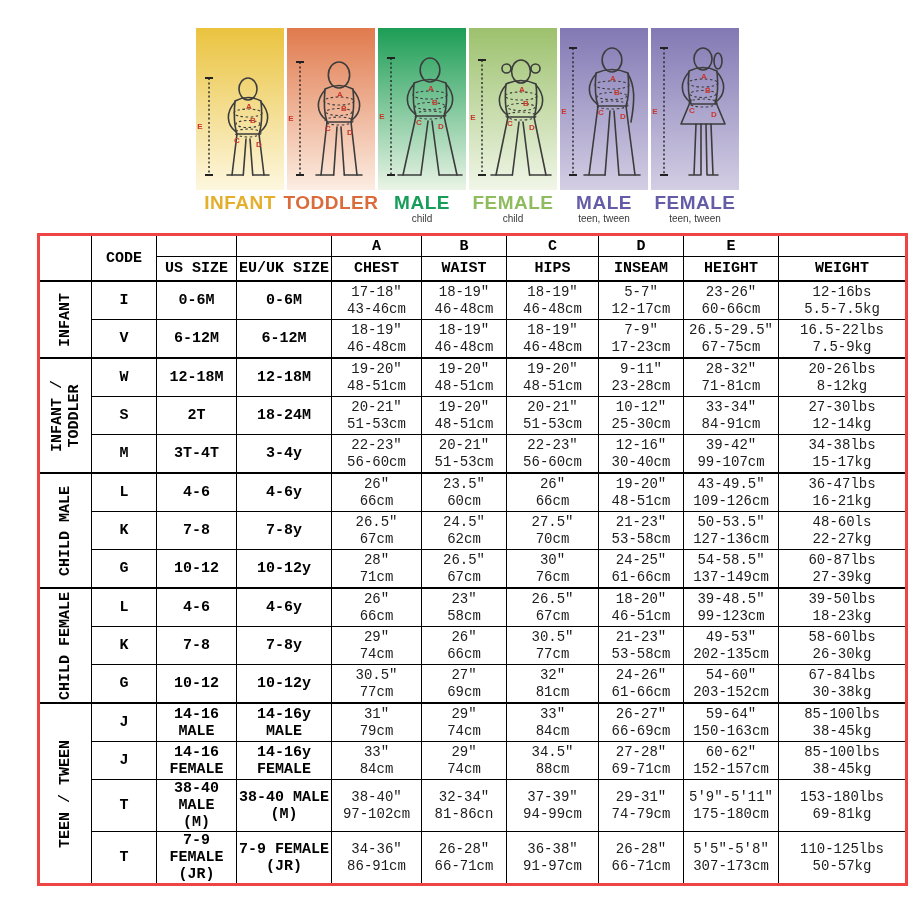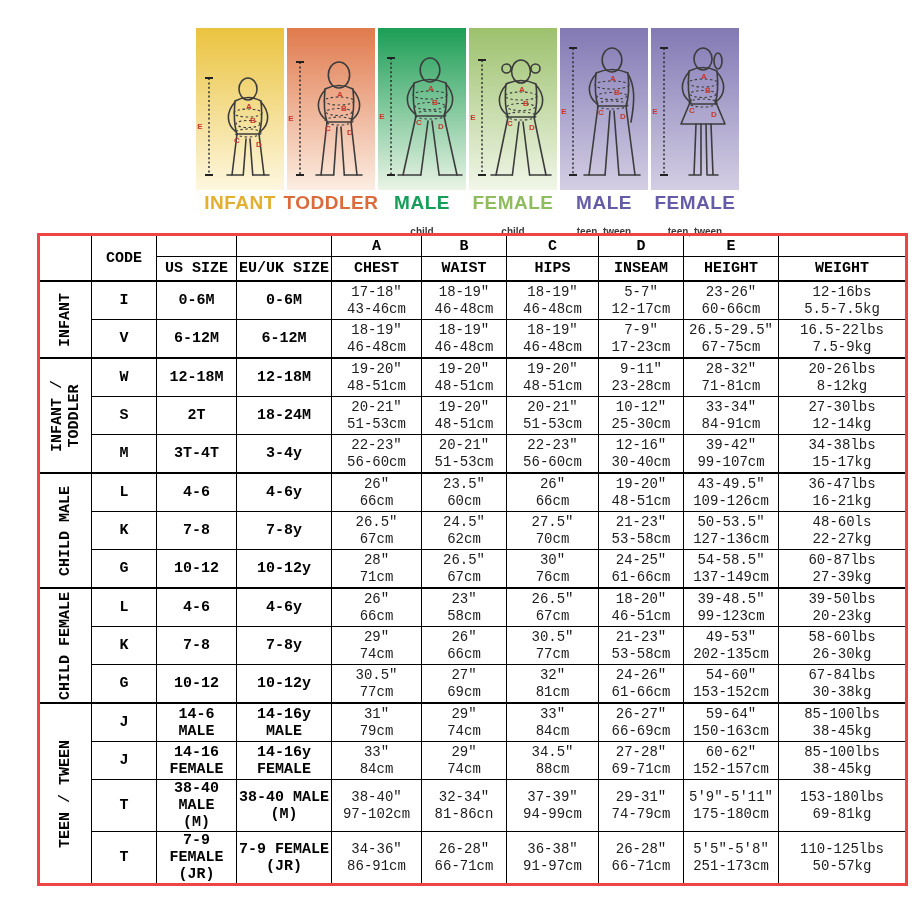--- a/index.html
+++ b/index.html
@@ -3,21 +3,21 @@
 <meta charset="utf-8">
 <style>
   html,body{margin:0;padding:0;}
   body{width:912px;height:901px;background:#fff;position:relative;
        font-family:"Liberation Sans",sans-serif;color:#000;}
   .figures{position:absolute;left:196px;top:28px;display:flex;gap:3px;}
   .panel{width:88px;display:flex;flex-direction:column;align-items:center;}
   .panel-bg{width:88px;height:162px;}
   .panel-bg svg{display:block;}
   .panel-label{font-weight:bold;font-size:19px;letter-spacing:.5px;margin-top:3px;line-height:1;white-space:nowrap;}
-  .panel-sub{font-weight:bold;font-size:10px;color:#3a3a3a;line-height:1;margin-top:15px;white-space:nowrap;}
+  .panel-sub{font-weight:normal;font-size:10px;color:#3a3a3a;line-height:1;margin-top:2px;white-space:nowrap;}
   
   .ol{fill:none;stroke:#3c3c3c;stroke-width:1.6;stroke-linecap:round;stroke-linejoin:round;}
   .dash{fill:none;stroke:#3c3c3c;stroke-width:1.1;stroke-dasharray:2.5 2.5;}
   .rl{stroke:#222;stroke-width:1.4;stroke-dasharray:2 2.4;}
   .rt{stroke:#222;stroke-width:2;}
   .ltr{fill:#c8372d;font-family:"Liberation Sans",sans-serif;font-size:8px;font-weight:bold;text-anchor:middle;}
   
   table{position:absolute;left:37px;top:233px;width:868px;border-collapse:collapse;
         table-layout:fixed;border:3px solid #ef4444;font-family:Liberation Mono, monospace;}
   th,td{border:1px solid #000;padding:0;text-align:center;vertical-align:middle;overflow:hidden;}
@@ -532,21 +532,21 @@
         <td>
           <div class="l1">18-20"</div>
           <div class="l2">46-51cm</div>
         </td>
         <td>
           <div class="l1">39-48.5"</div>
           <div class="l2">99-123cm</div>
         </td>
         <td>
           <div class="l1">39-50lbs</div>
-          <div class="l2">20-23kg</div>
+          <div class="l2">18-23kg</div>
         </td>
       </tr>
       <tr>
         <td class="bold-col">K</td>
         <td class="bold-col us-lines">
           <div>7-8</div>
         </td>
         <td class="bold-col eu-lines">
           <div>7-8y</div>
         </td>
@@ -594,34 +594,34 @@
         <td>
           <div class="l1">32"</div>
           <div class="l2">81cm</div>
         </td>
         <td>
           <div class="l1">24-26"</div>
           <div class="l2">61-66cm</div>
         </td>
         <td>
           <div class="l1">54-60"</div>
-          <div class="l2">153-152cm</div>
+          <div class="l2">203-152cm</div>
         </td>
         <td>
           <div class="l1">67-84lbs</div>
           <div class="l2">30-38kg</div>
         </td>
       </tr>
       <tr class="group-start">
         <th rowspan="4" class="grp">
           <div class="rot">TEEN / TWEEN</div>
         </th>
         <td class="bold-col">J</td>
         <td class="bold-col us-lines">
-          <div>14-6 MALE</div>
+          <div>14-16 MALE</div>
         </td>
         <td class="bold-col eu-lines">
           <div>14-16y MALE</div>
         </td>
         <td>
           <div class="l1">31"</div>
           <div class="l2">79cm</div>
         </td>
         <td>
           <div class="l1">29"</div>
@@ -735,21 +735,21 @@
         <td>
           <div class="l1">36-38"</div>
           <div class="l2">91-97cm</div>
         </td>
         <td>
           <div class="l1">26-28"</div>
           <div class="l2">66-71cm</div>
         </td>
         <td>
           <div class="l1">5'5"-5'8"</div>
-          <div class="l2">251-173cm</div>
+          <div class="l2">307-173cm</div>
         </td>
         <td>
           <div class="l1">110-125lbs</div>
           <div class="l2">50-57kg</div>
         </td>
       </tr>
     </tbody>
 </table>
 
 </body></html>

